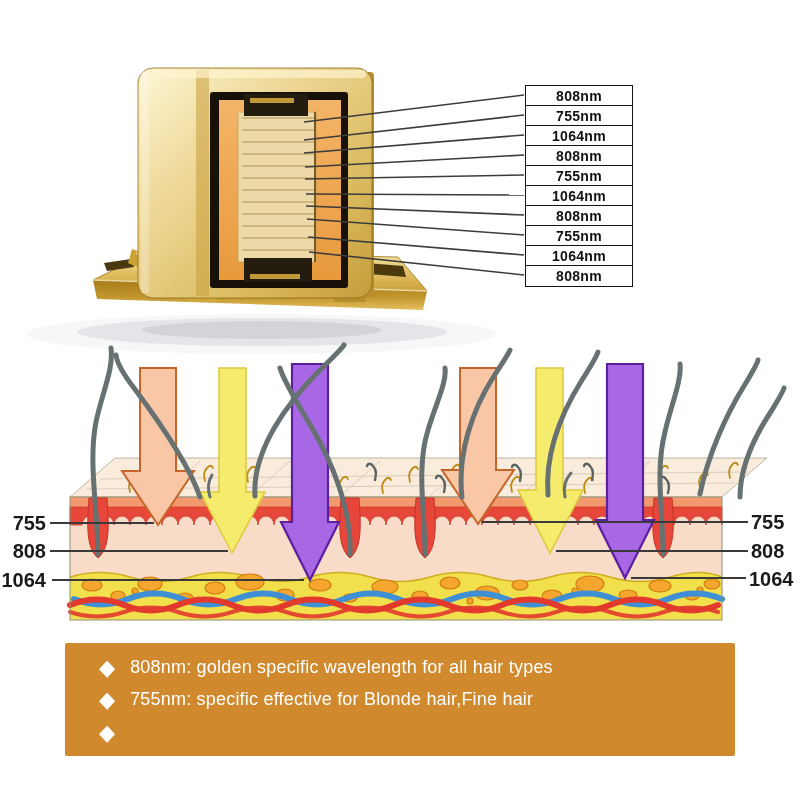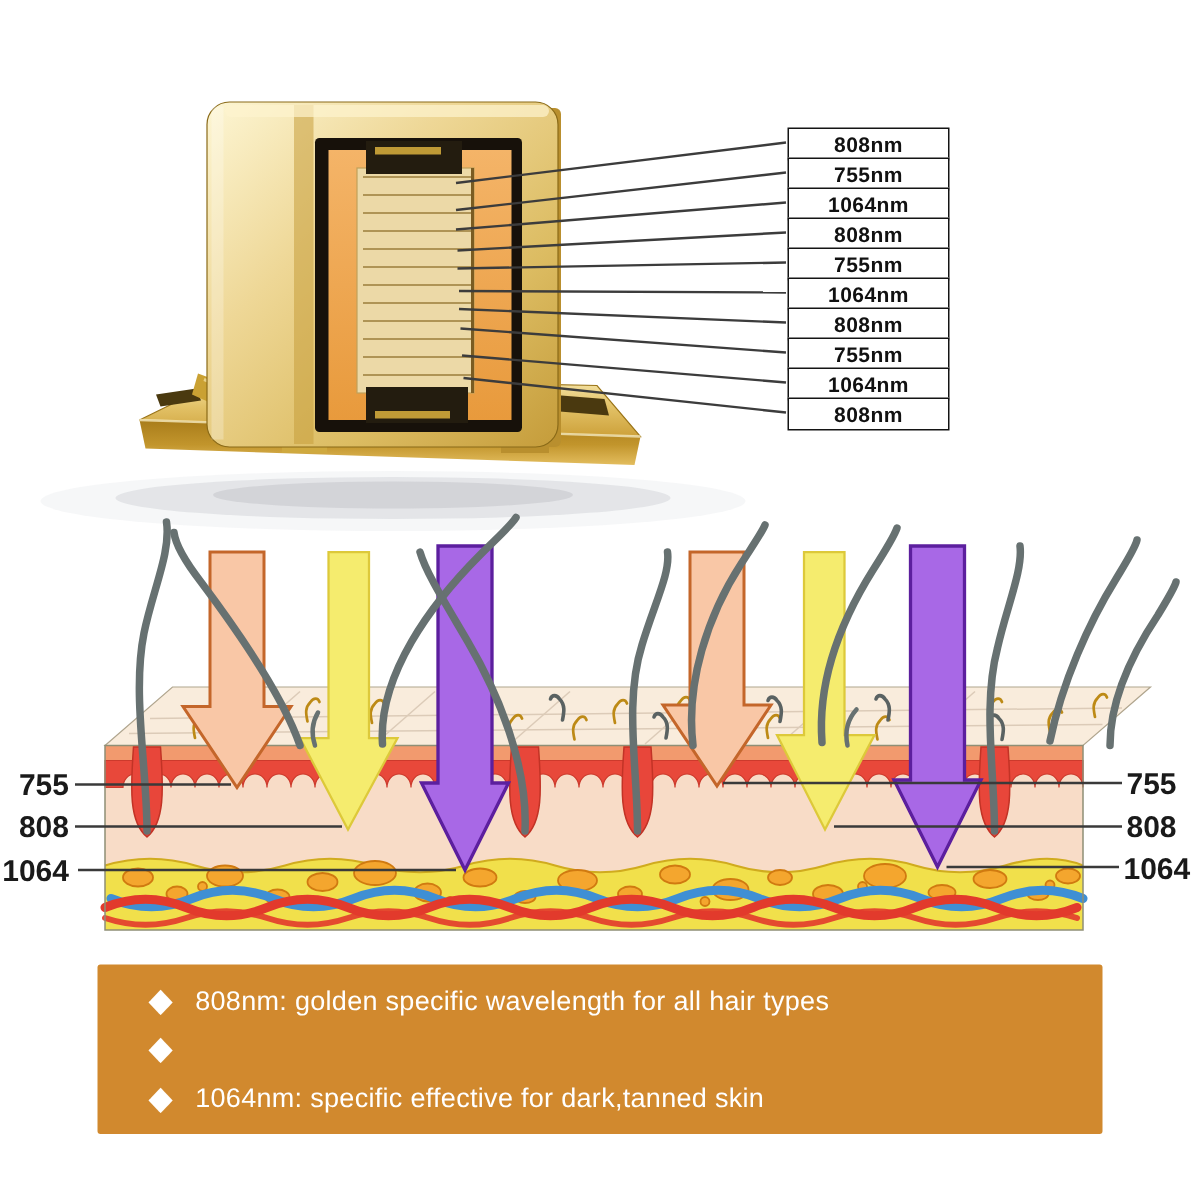--- a/index.html
+++ b/index.html
@@ -269,20 +269,20 @@
     </g>
   </svg>
 
   <div id="banner">
     <div class="banner-row">
       <span class="bullet">◆</span>
       <span class="banner-text">808nm: golden specific wavelength for all hair types</span>
     </div>
     <div class="banner-row">
       <span class="bullet">◆</span>
+      <span class="banner-text">755nm: specific effective for Blonde hair,Fine hair</span>
     </div>
     <div class="banner-row">
       <span class="bullet">◆</span>
-      <span class="banner-text">1064nm: specific effective for dark,tanned skin</span>
     </div>
   </div>
 
 </div>
 
 </body></html>

